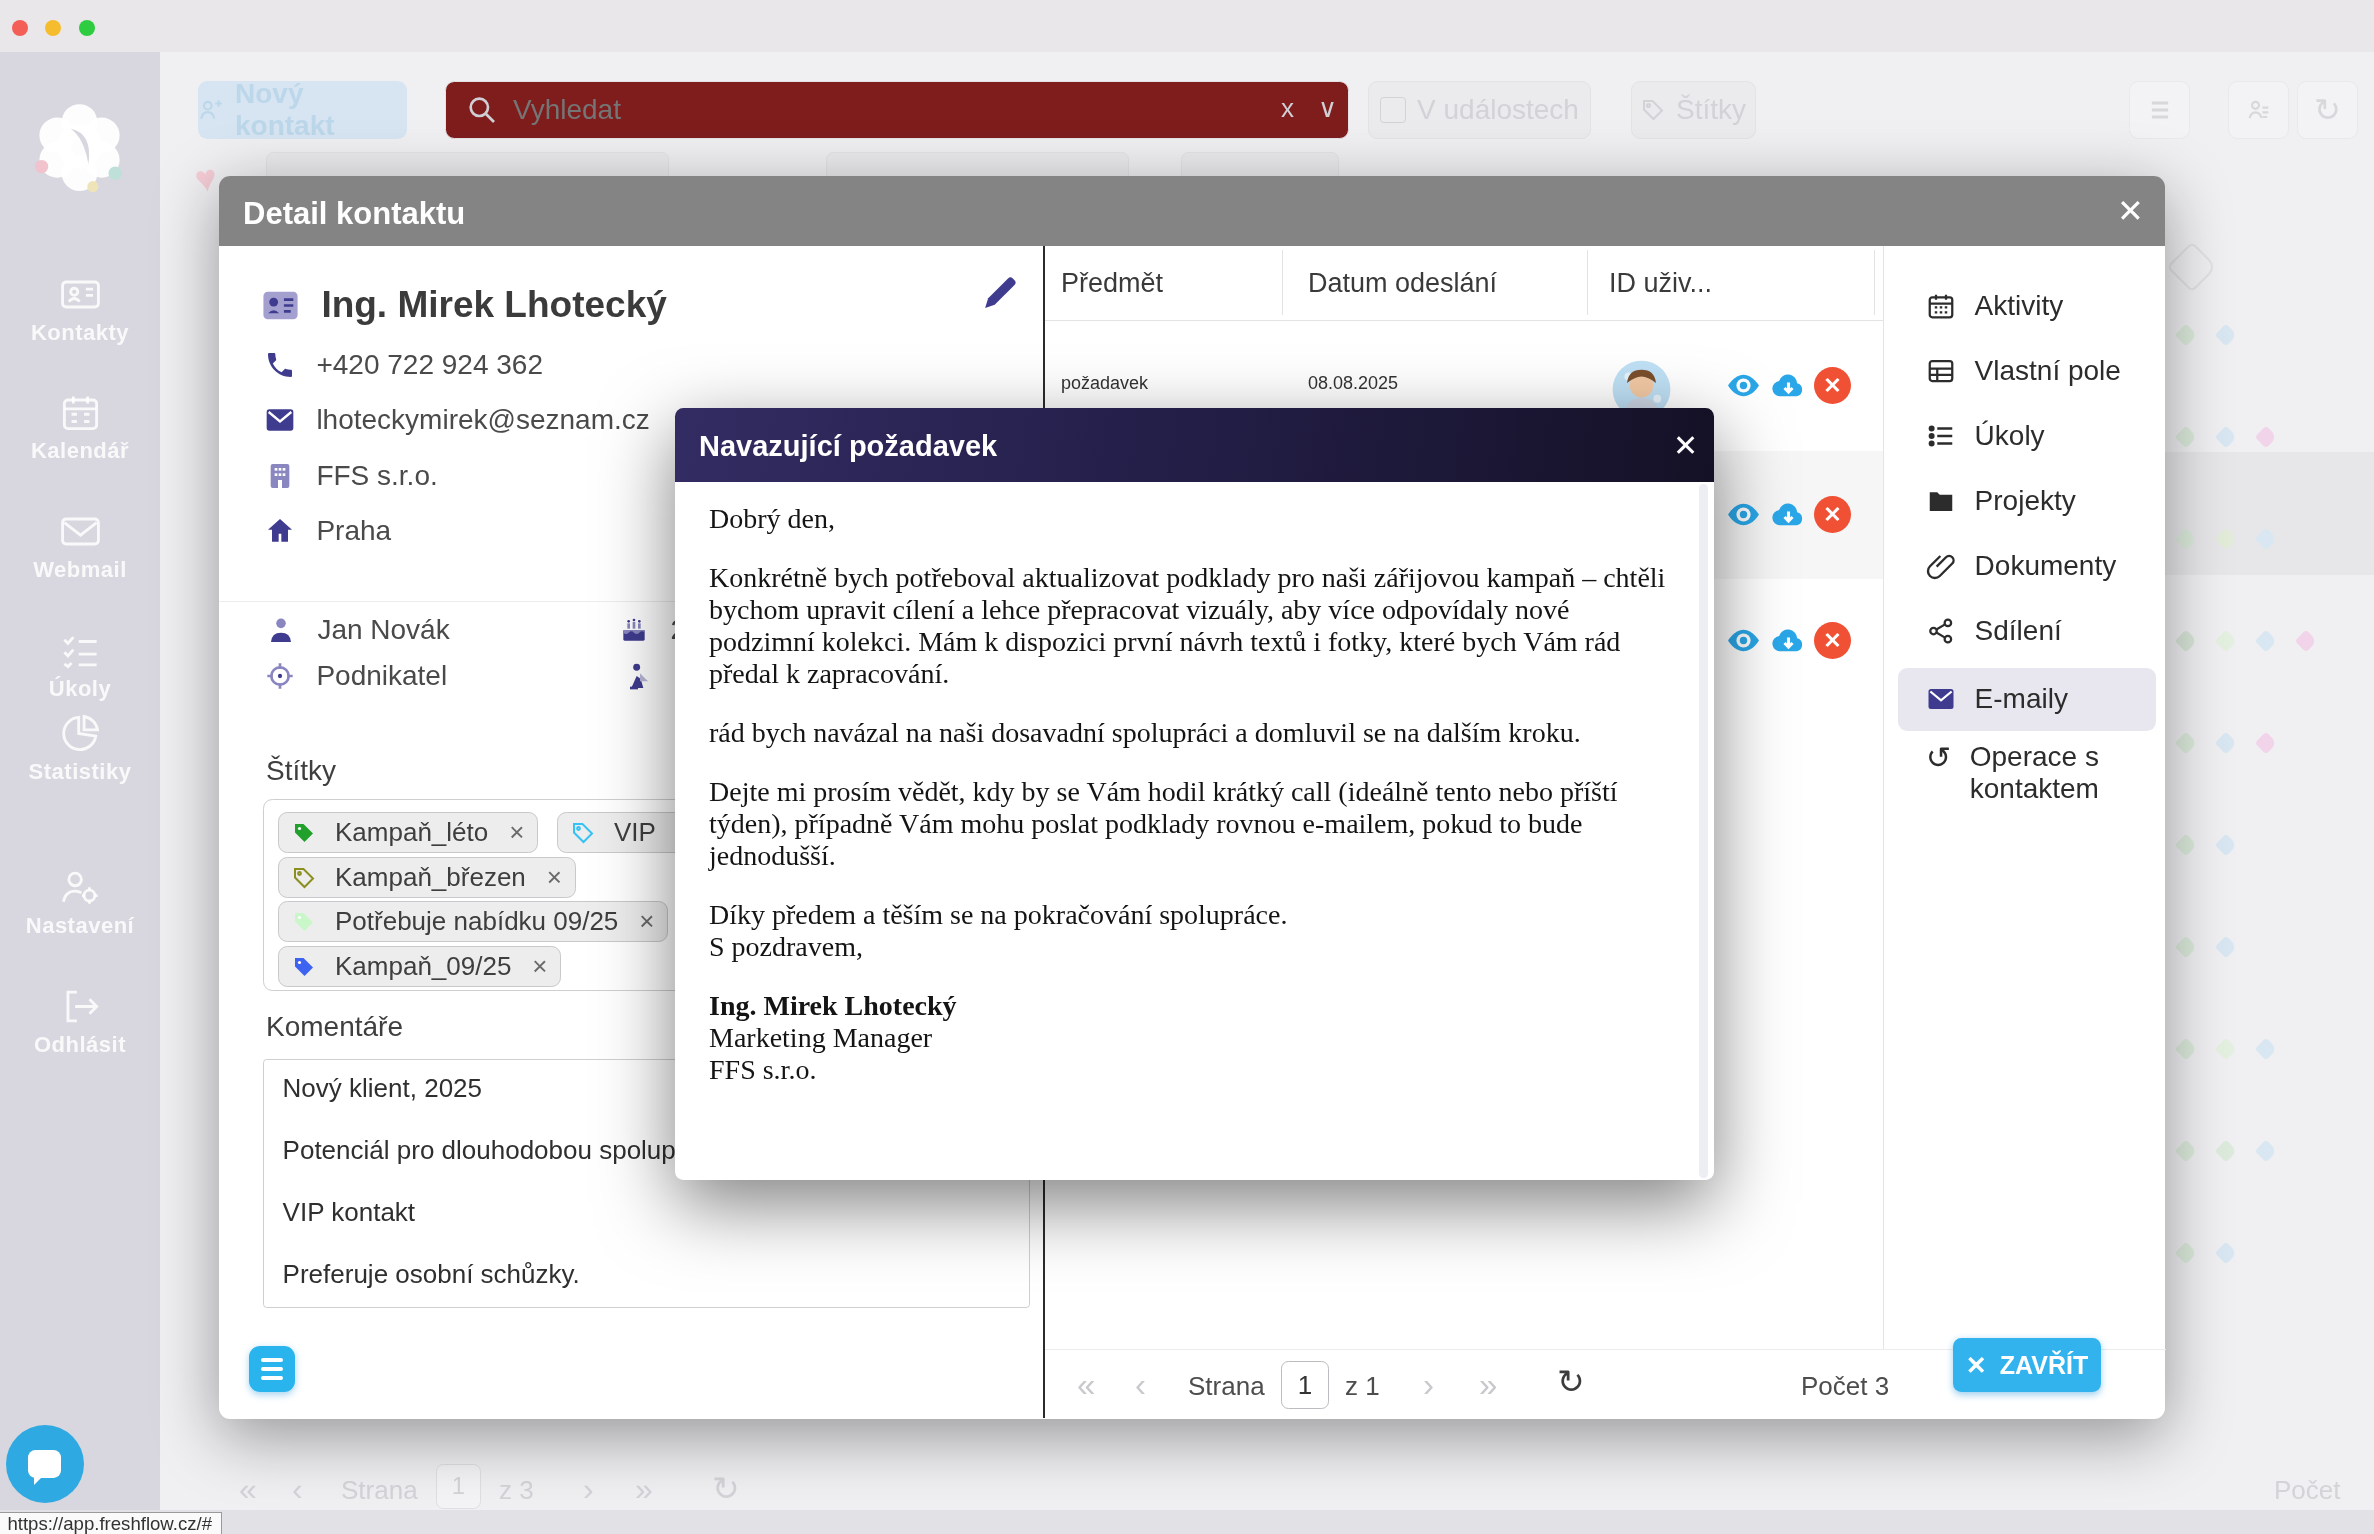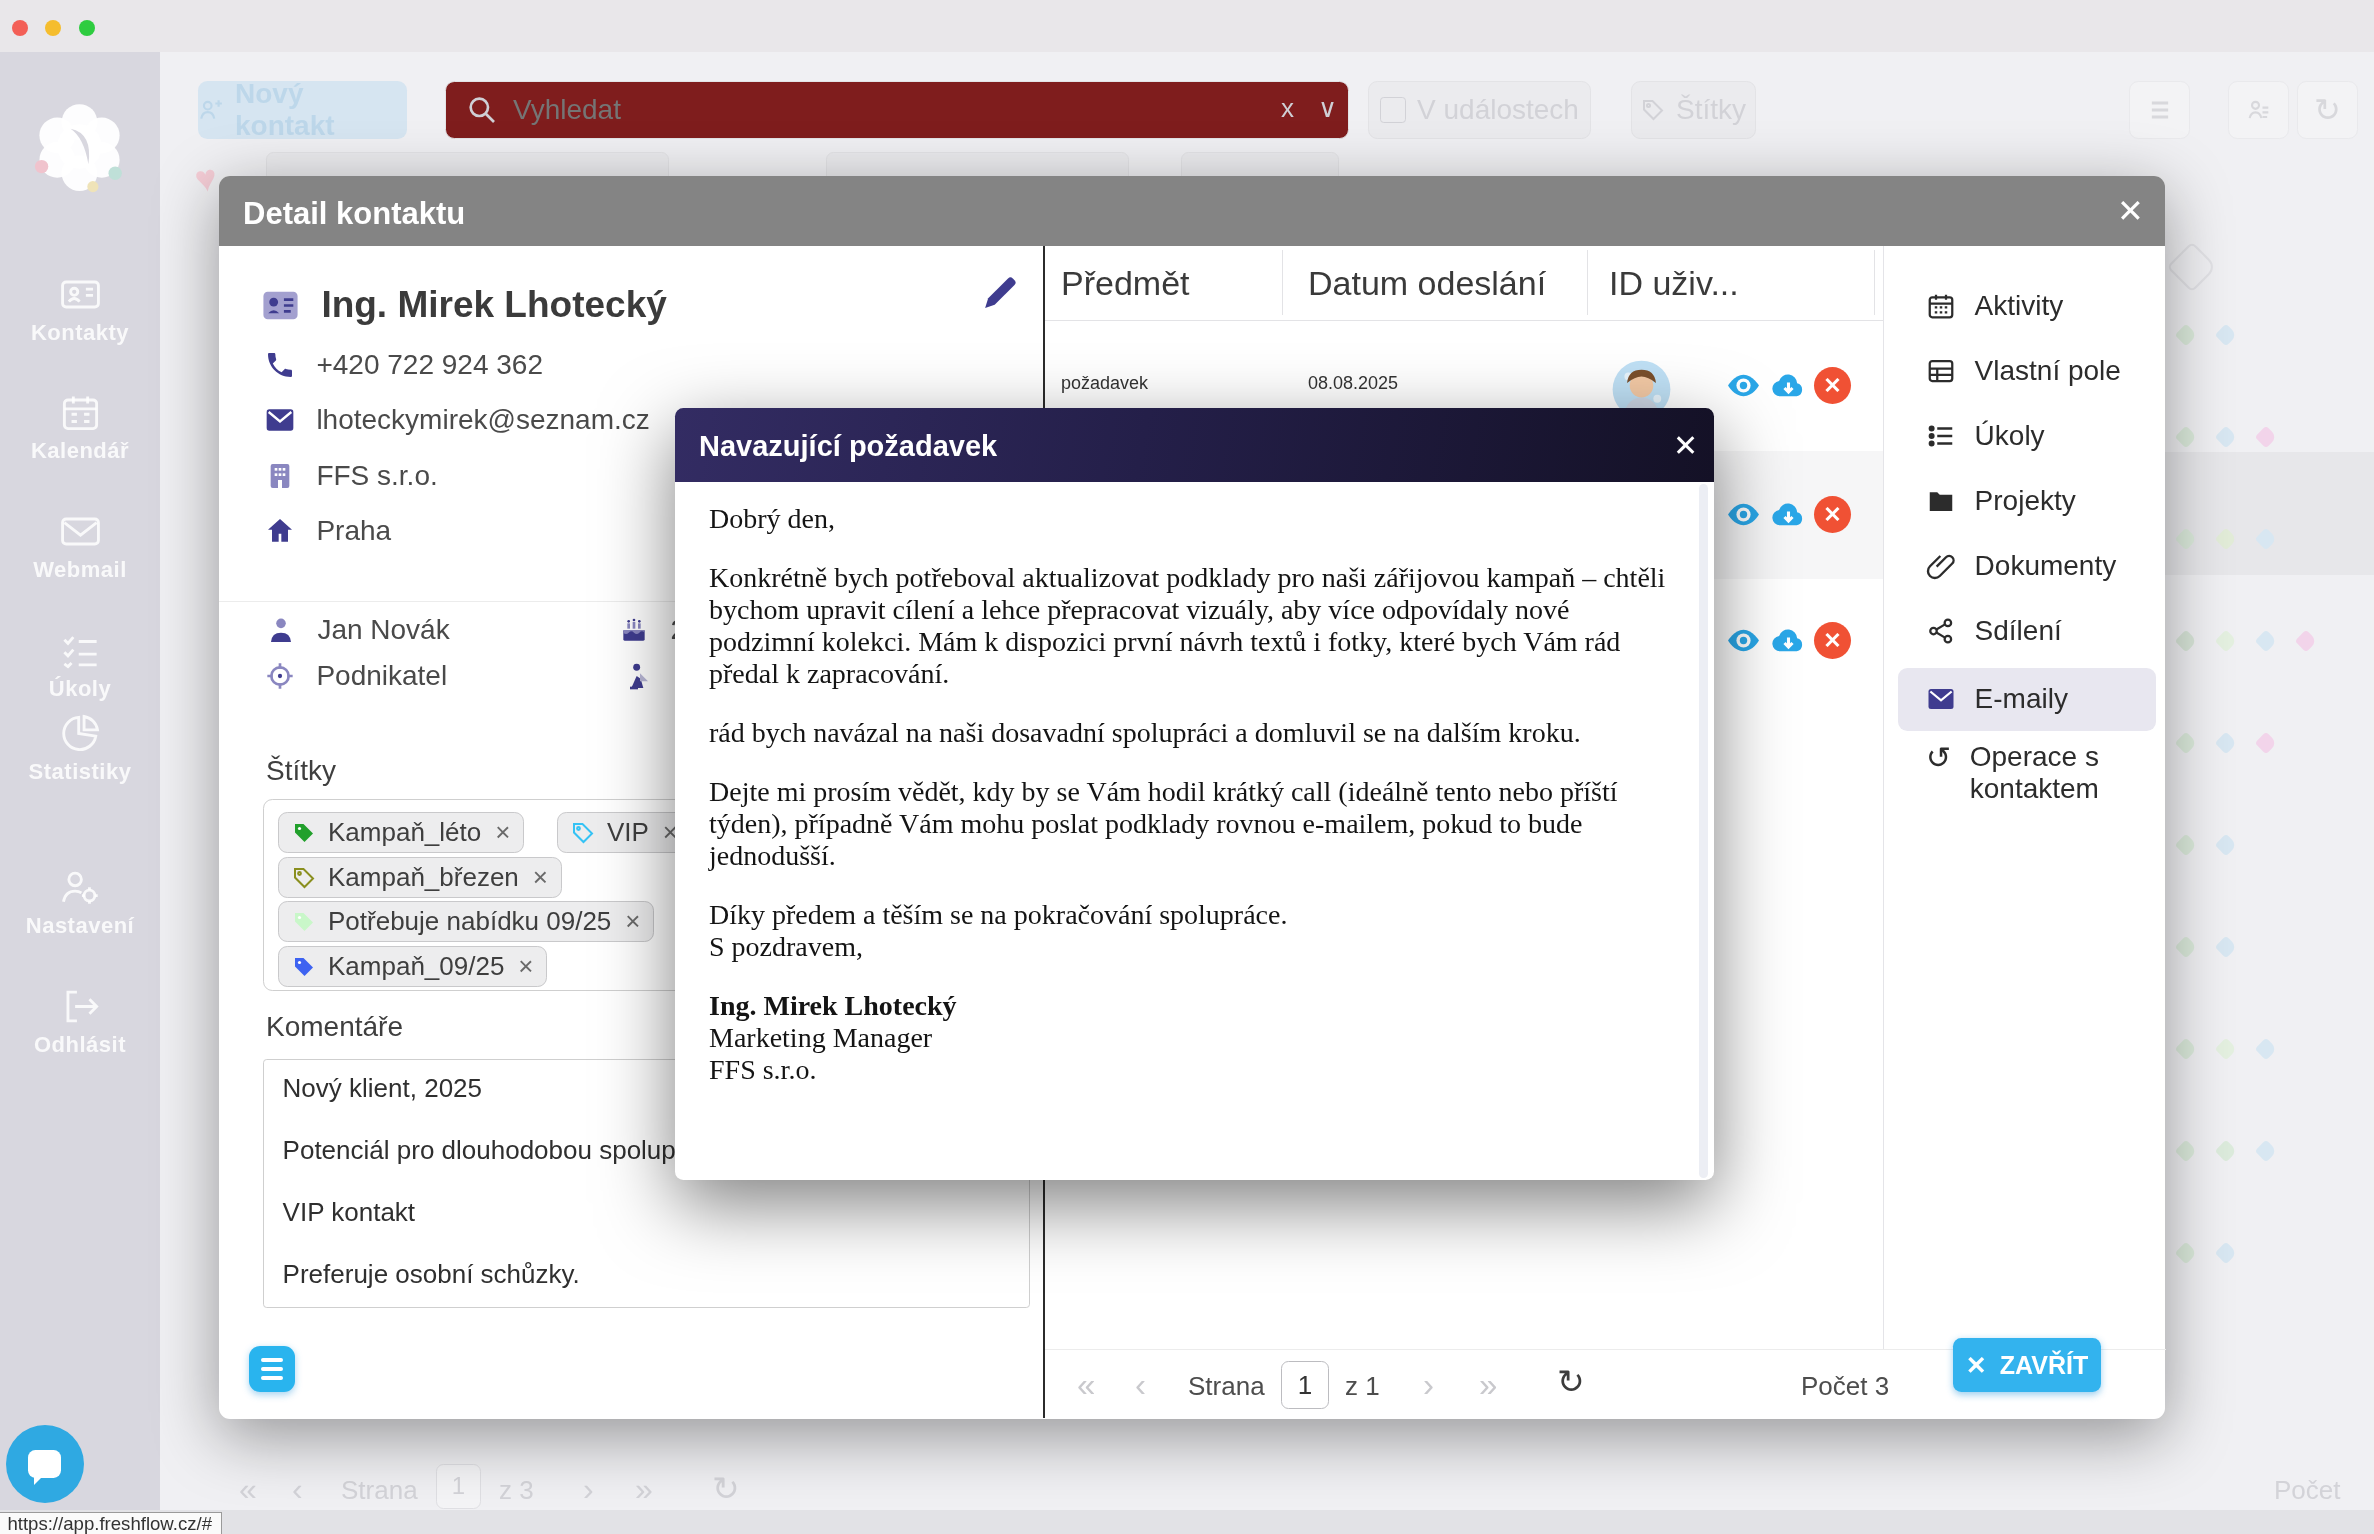--- a/index.html
+++ b/index.html
@@ -28,27 +28,27 @@
   
   .modal{left:219px;top:176px;width:1946px;height:1243px;background:#fff;border-radius:11px;
          box-shadow:0 16.7px 65px rgba(0,0,0,.38);z-index:10}
   .modal-head{left:0;top:0;width:1946px;height:70px;background:#848484;border-radius:11px 11px 0 0;}
   .mtitle{left:24px;top:20.4px;color:#fff;font-size:31px;font-weight:700}
   .xbtn{color:#fff;font-size:32px;line-height:32px;cursor:default}
   .inforow{display:flex;align-items:center;gap:20.4px;color:#4a4a4a;font-size:28px}
   .inforow svg{width:32px;height:32px;flex:0 0 auto}
   .tagsbox{left:44px;top:623px;width:765px;height:190px;border:1.9px solid #cfcfcf;border-radius:9.3px}
   .tagpill{position:absolute;height:41px;background:#ededee;border:1.9px solid #c9c9cb;border-radius:9.3px;
-           display:flex;align-items:center;gap:12px;padding:0 13px;font-size:26px;color:#3e3e3e;box-sizing:border-box;white-space:nowrap}
+           display:flex;align-items:center;gap:19px;padding:0 13px;font-size:26px;color:#3e3e3e;box-sizing:border-box;white-space:nowrap}
   .tagpill svg{width:24px;height:24px}
   .tagx{color:#6a6a6a;font-size:26px;margin-left:1.9px}
   .cmtbox{left:44px;top:883px;width:765px;height:247px;border:1.9px solid #cfcfcf;border-radius:3.7px;overflow:hidden}
   .cmt{position:absolute;left:18.6px;font-size:26px;color:#2f2f2f;white-space:nowrap}
   .vdiv{left:824px;top:70px;width:1.9px;height:1172px;background:#2b2b2b}
-  .hcell{position:absolute;top:70px;height:74px;display:flex;align-items:center;font-size:34px;color:#3a3a3a}
+  .hcell{position:absolute;top:70px;height:74px;display:flex;align-items:center;font-size:27px;color:#3a3a3a}
   .cellborder{position:absolute;top:74px;width:0.9px;height:65px;background:#e3e3e6}
   .rowtxt{position:absolute;font-size:18px;color:#333}
   .act{position:absolute;width:37px;height:37px}
   .redx{border-radius:50%;background:#f05134;color:#fff;font-size:22px;font-weight:700;display:flex;align-items:center;justify-content:center}
   .menu-item{position:absolute;left:1681px;width:263px;height:59px;display:flex;align-items:center;gap:18.6px;
              color:#2c2c2c;font-size:28px;padding-left:26px;box-sizing:border-box}
   .menu-item svg{width:30px;height:30px;flex:0 0 auto}
   .mfootline{left:826px;top:1173px;width:1121px;height:0.9px;background:#ececec}
   .pgnav{position:absolute;font-size:33px;color:#c9c9cd;top:1190px}
   .pgnav.dark{color:#3c3c3c}

